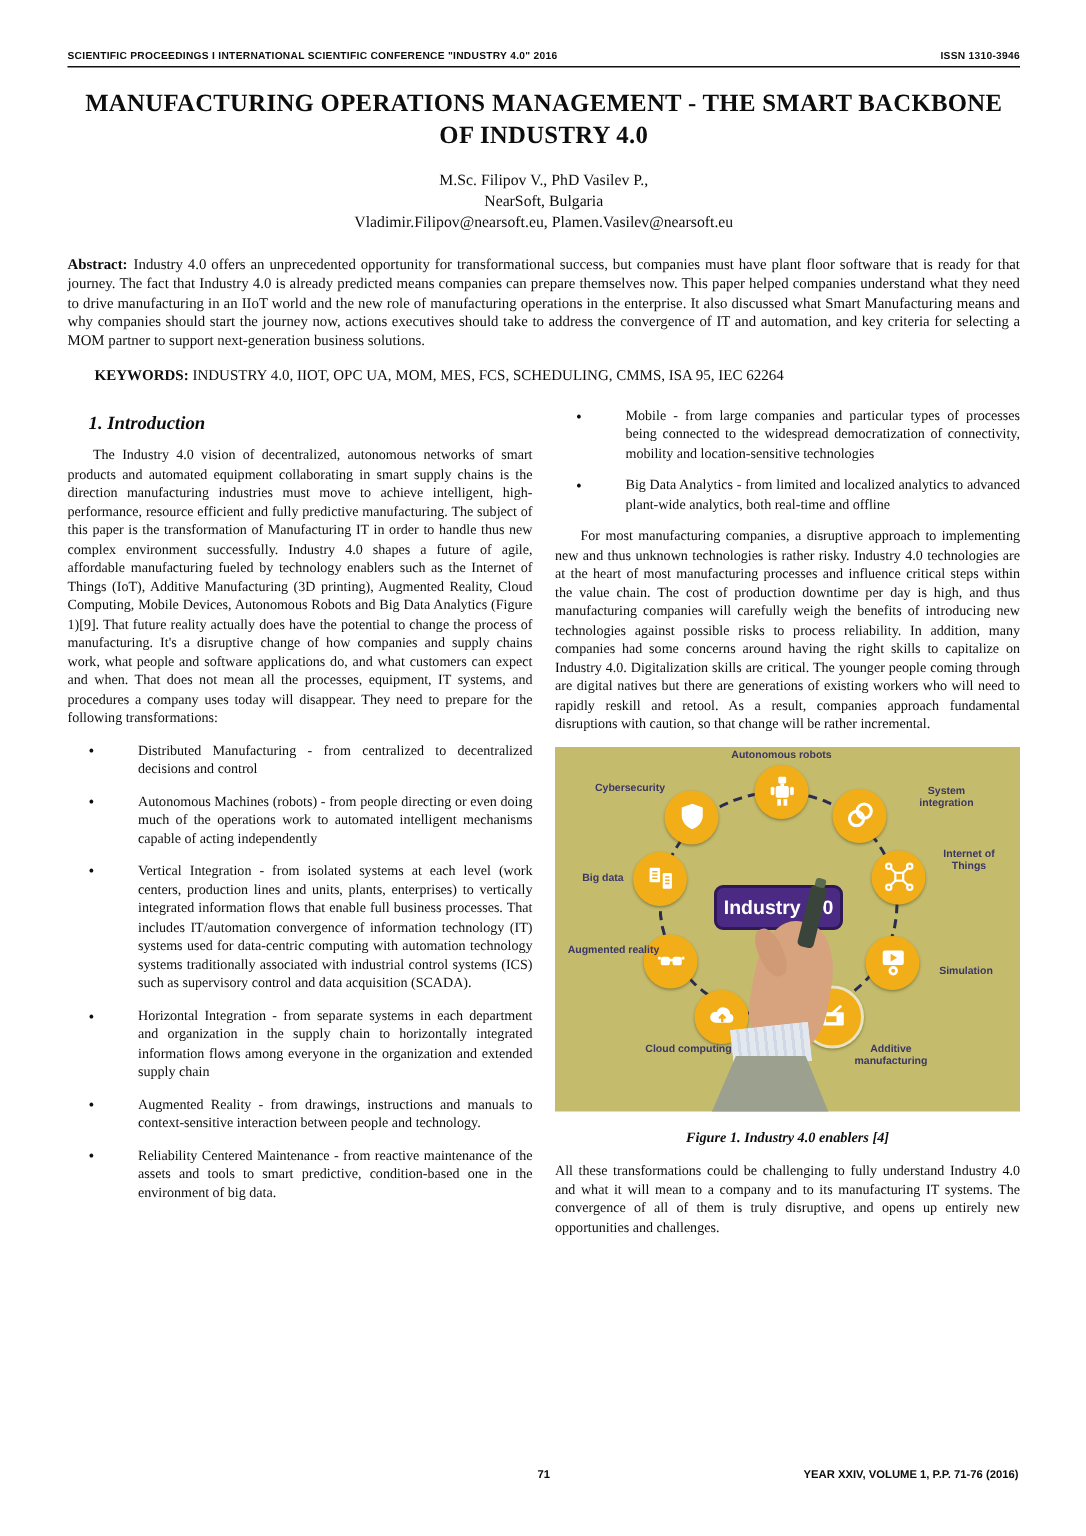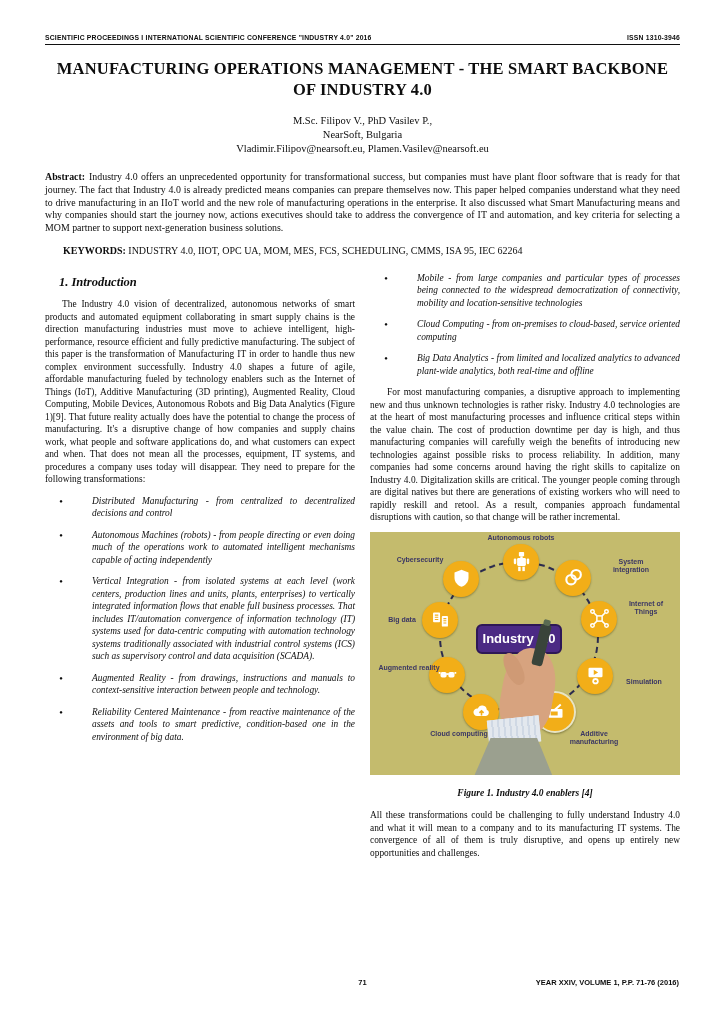--- a/index.html
+++ b/index.html
@@ -42,21 +42,21 @@
 
   
   .cols { display: flex; gap: 15px; margin-top: 14px; }
   .col { flex: 1 1 0; font-size: 9.4px; line-height: 1.33; text-align: justify; }
 
   .sec-heading {
     font-weight: bold; font-style: italic; font-size: 12.5px;
     margin: 4px 0 8px 14px;
   }
   .para { text-indent: 17px; margin-bottom: 7px; }
-  ul.blts { list-style: none; margin-top: 9px; font-style: italic; }
+  ul.blts { list-style: none; margin-top: 9px; }
   ul.blts li {
     position: relative; padding-left: 47px; margin-bottom: 9px;
   }
   ul.blts li::before {
     content: "•"; position: absolute; left: 14px; top: -1px; font-size: 11px;
   }
 
   
   .figure {
     position: relative; width: 100%; height: 243px; margin-top: 8px;
@@ -160,29 +160,29 @@
 
     <div class="cols">
 
       <div class="col">
         <div class="sec-heading">1. Introduction</div>
         <p class="para">The Industry 4.0 vision of decentralized, autonomous networks of smart products and automated equipment collaborating in smart supply chains is the direction manufacturing industries must move to achieve intelligent, high-performance, resource efficient and fully predictive manufacturing. The subject of this paper is the transformation of Manufacturing IT in order to handle thus new complex environment successfully. Industry 4.0 shapes a future of agile, affordable manufacturing fueled by technology enablers such as the Internet of Things (IoT), Additive Manufacturing (3D printing), Augmented Reality, Cloud Computing, Mobile Devices, Autonomous Robots and Big Data Analytics (Figure 1)[9]. That future reality actually does have the potential to change the process of manufacturing. It's a disruptive change of how companies and supply chains work, what people and software applications do, and what customers can expect and when. That does not mean all the processes, equipment, IT systems, and procedures a company uses today will disappear. They need to prepare for the following transformations:</p>
         <ul class="blts">
           <li>Distributed Manufacturing - from centralized to decentralized decisions and control</li>
           <li>Autonomous Machines (robots) - from people directing or even doing much of the operations work to automated intelligent mechanisms capable of acting independently</li>
           <li>Vertical Integration - from isolated systems at each level (work centers,  production lines and units, plants, enterprises) to vertically integrated information flows that enable full business processes. That includes IT/automation convergence of information technology (IT) systems used for data-centric computing with automation technology systems traditionally associated with industrial control systems (ICS) such as supervisory control and data acquisition (SCADA).</li>
+          <li>Horizontal Integration - from separate systems in each department and organization in the supply chain to horizontally integrated information flows among everyone in the organization and extended supply chain</li>
           <li>Augmented Reality - from drawings, instructions and manuals to context-sensitive interaction between people and technology.</li>
           <li>Reliability Centered Maintenance - from reactive maintenance of the assets and tools to smart predictive, condition-based one in the environment of big data.</li>
         </ul>
       </div>
 
       <div class="col">
         <ul class="blts" style="margin-top:2px">
           <li>Mobile - from large companies and particular types of processes being connected to the widespread democratization of connectivity, mobility and location-sensitive technologies</li>
-          <li>Cloud Computing - from on-premises to cloud-based, service oriented computing</li>
           <li>Big Data Analytics - from limited and localized analytics to advanced plant-wide analytics, both real-time and offline</li>
         </ul>
         <p class="para">For most manufacturing companies, a disruptive approach to implementing new and thus unknown technologies is rather risky. Industry 4.0 technologies are at the heart of most manufacturing processes and influence critical steps within the value chain. The cost of production downtime per day is high, and thus manufacturing companies will carefully weigh the benefits of introducing new technologies against possible risks to process reliability. In addition, many companies had some concerns around having the right skills to capitalize on Industry 4.0. Digitalization skills are critical. The younger people coming through are digital natives but there are generations of existing workers who will need to rapidly reskill and retool. As a result, companies approach fundamental disruptions with caution, so that change will be rather incremental.</p>
 
         <div class="figure">
           <div class="ringdash"></div>
 
           <div class="bubble en-c0">
             <svg viewBox="0 0 24 24" fill="#fff">
                 <rect x="9" y="1" width="6" height="5" rx="1"></rect>

